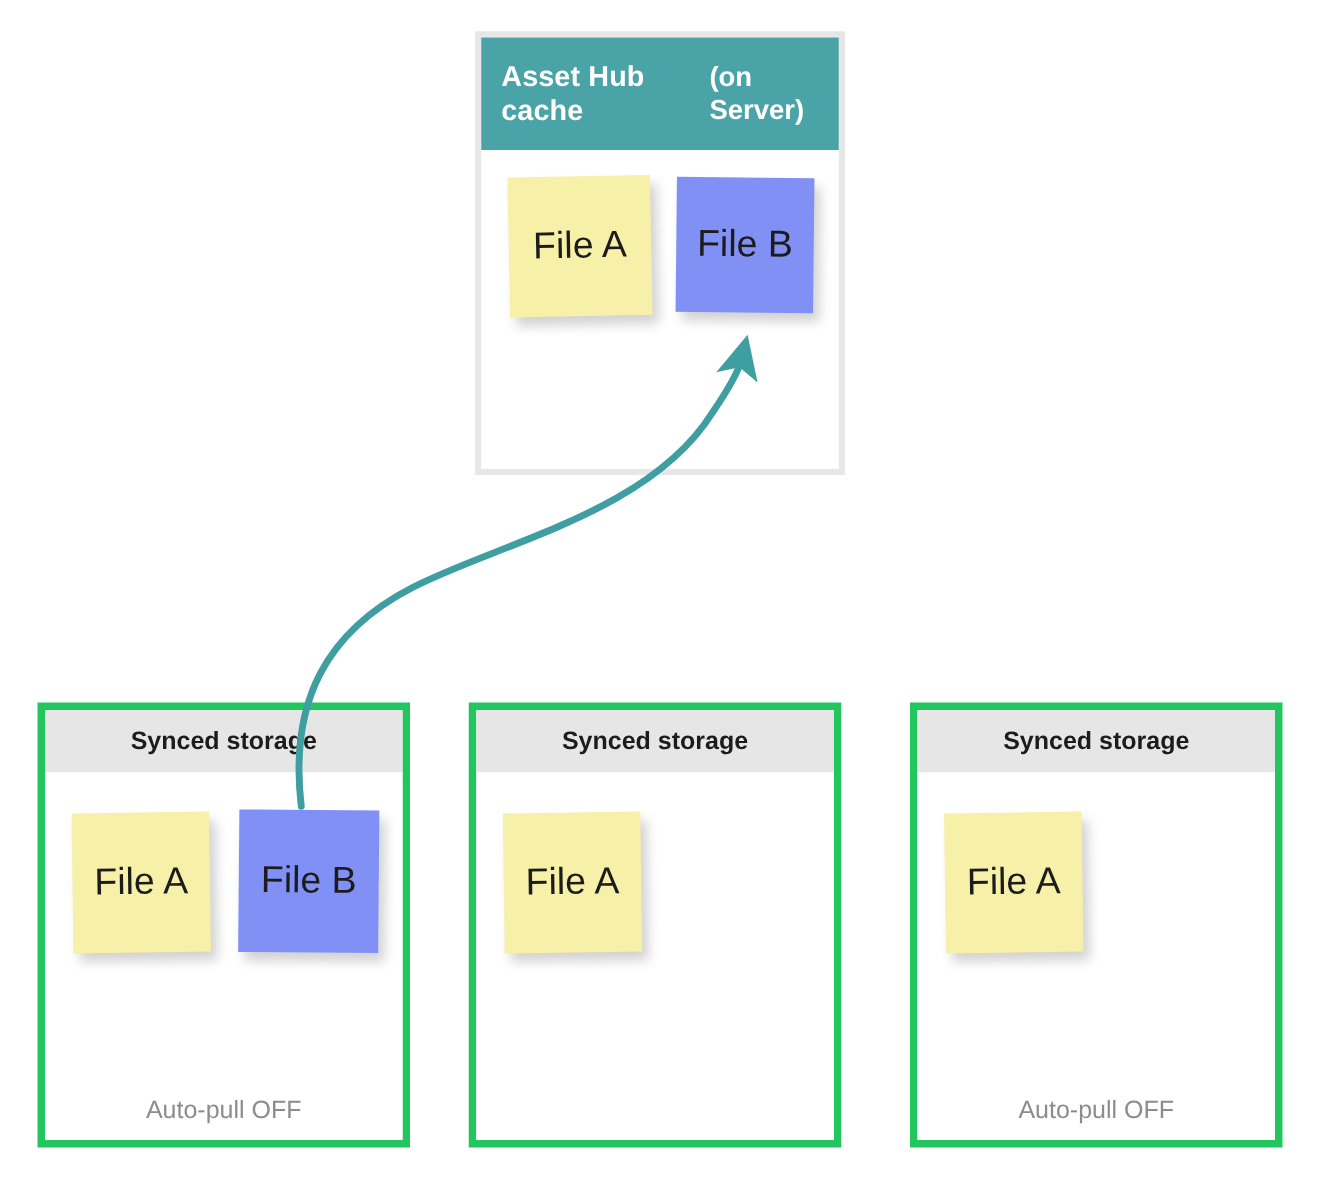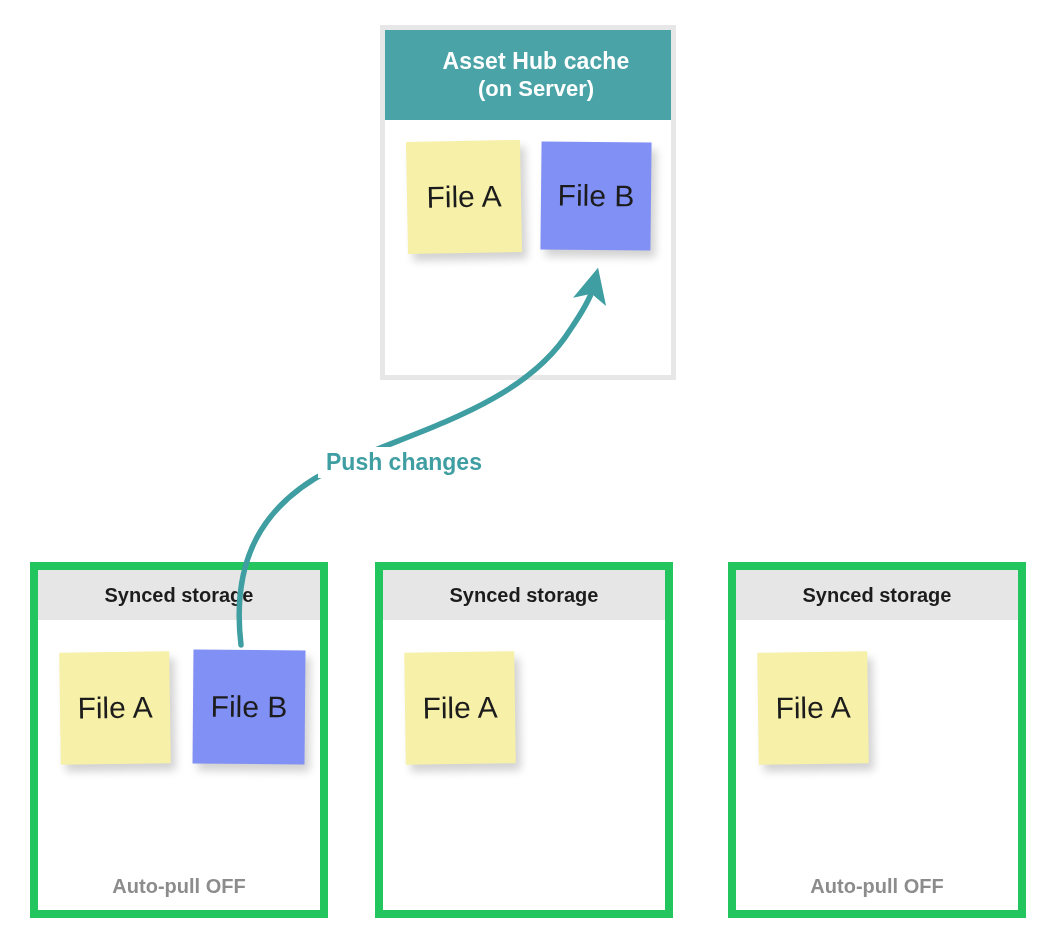--- a/index.html
+++ b/index.html
@@ -32,21 +32,21 @@
   }
   .server-header {
     position: absolute;
     left: 0;
     top: 0;
     width: 100%;
     height: 90px;
     background: #4aa3a6;
     box-sizing: border-box;
     display: flex;
-    flex-direction: column;
+    flex-direction: row;
     align-items: center;
     justify-content: center;
     line-height: 1.18;
     padding-left: 16px;
   }
   .server-title {
     color: #ffffff;
     font-size: 23px;
     font-weight: bold;
     letter-spacing: .1px;
@@ -92,21 +92,21 @@
     transform: rotate(0.6deg);
   }
 
   
   .client-box {
     position: absolute;
     top: 562px;
     width: 298px;
     height: 356px;
     background: #ffffff;
-    border: 8px solid #22c55e;
+    border: 6px solid #22c55e;
     box-sizing: border-box;
   }
   .client-1 { left: 30px; }
   .client-2 { left: 375px; }
   .client-3 { left: 728px; }
 
   .client-header {
     position: absolute;
     left: 0; top: 0;
     width: 100%;
@@ -148,21 +148,21 @@
     bottom: 0;
     width: 100%;
     height: 47px;
     display: flex;
     align-items: center;
     justify-content: center;
     box-sizing: border-box;
   }
   .footer span {
     font-size: 20px;
-    font-weight: bold;
+    font-weight: normal;
   }
   .footer-off {
     background: transparent;
   }
   .footer-off span { color: #8c8c8c; }
   .footer-on {
     background: #c3dfe0;
   }
   .footer-on span { color: #111111; }
 
@@ -255,15 +255,14 @@
       <marker id="arrowhead" markerWidth="7" markerHeight="7" refX="2.6" refY="3.5" orient="auto" markerUnits="strokeWidth">
         <path d="M0,0.4 L6.4,3.5 L0,6.6 L1.5,3.5 Z" fill="#3f9ea2"></path>
       </marker>
     </defs>
     <path d="M 241,645
              C 231,560 262,505 330,470
              C 400,434 520,410 570,330
              C 585,308 591,296 593,288" fill="none" stroke="#3f9ea2" stroke-width="5.5" stroke-linecap="round" marker-end="url(#arrowhead)"></path>
   </svg>
 
-  <div class="push-label">Push changes</div>
 
 </div>
 
 </body></html>

